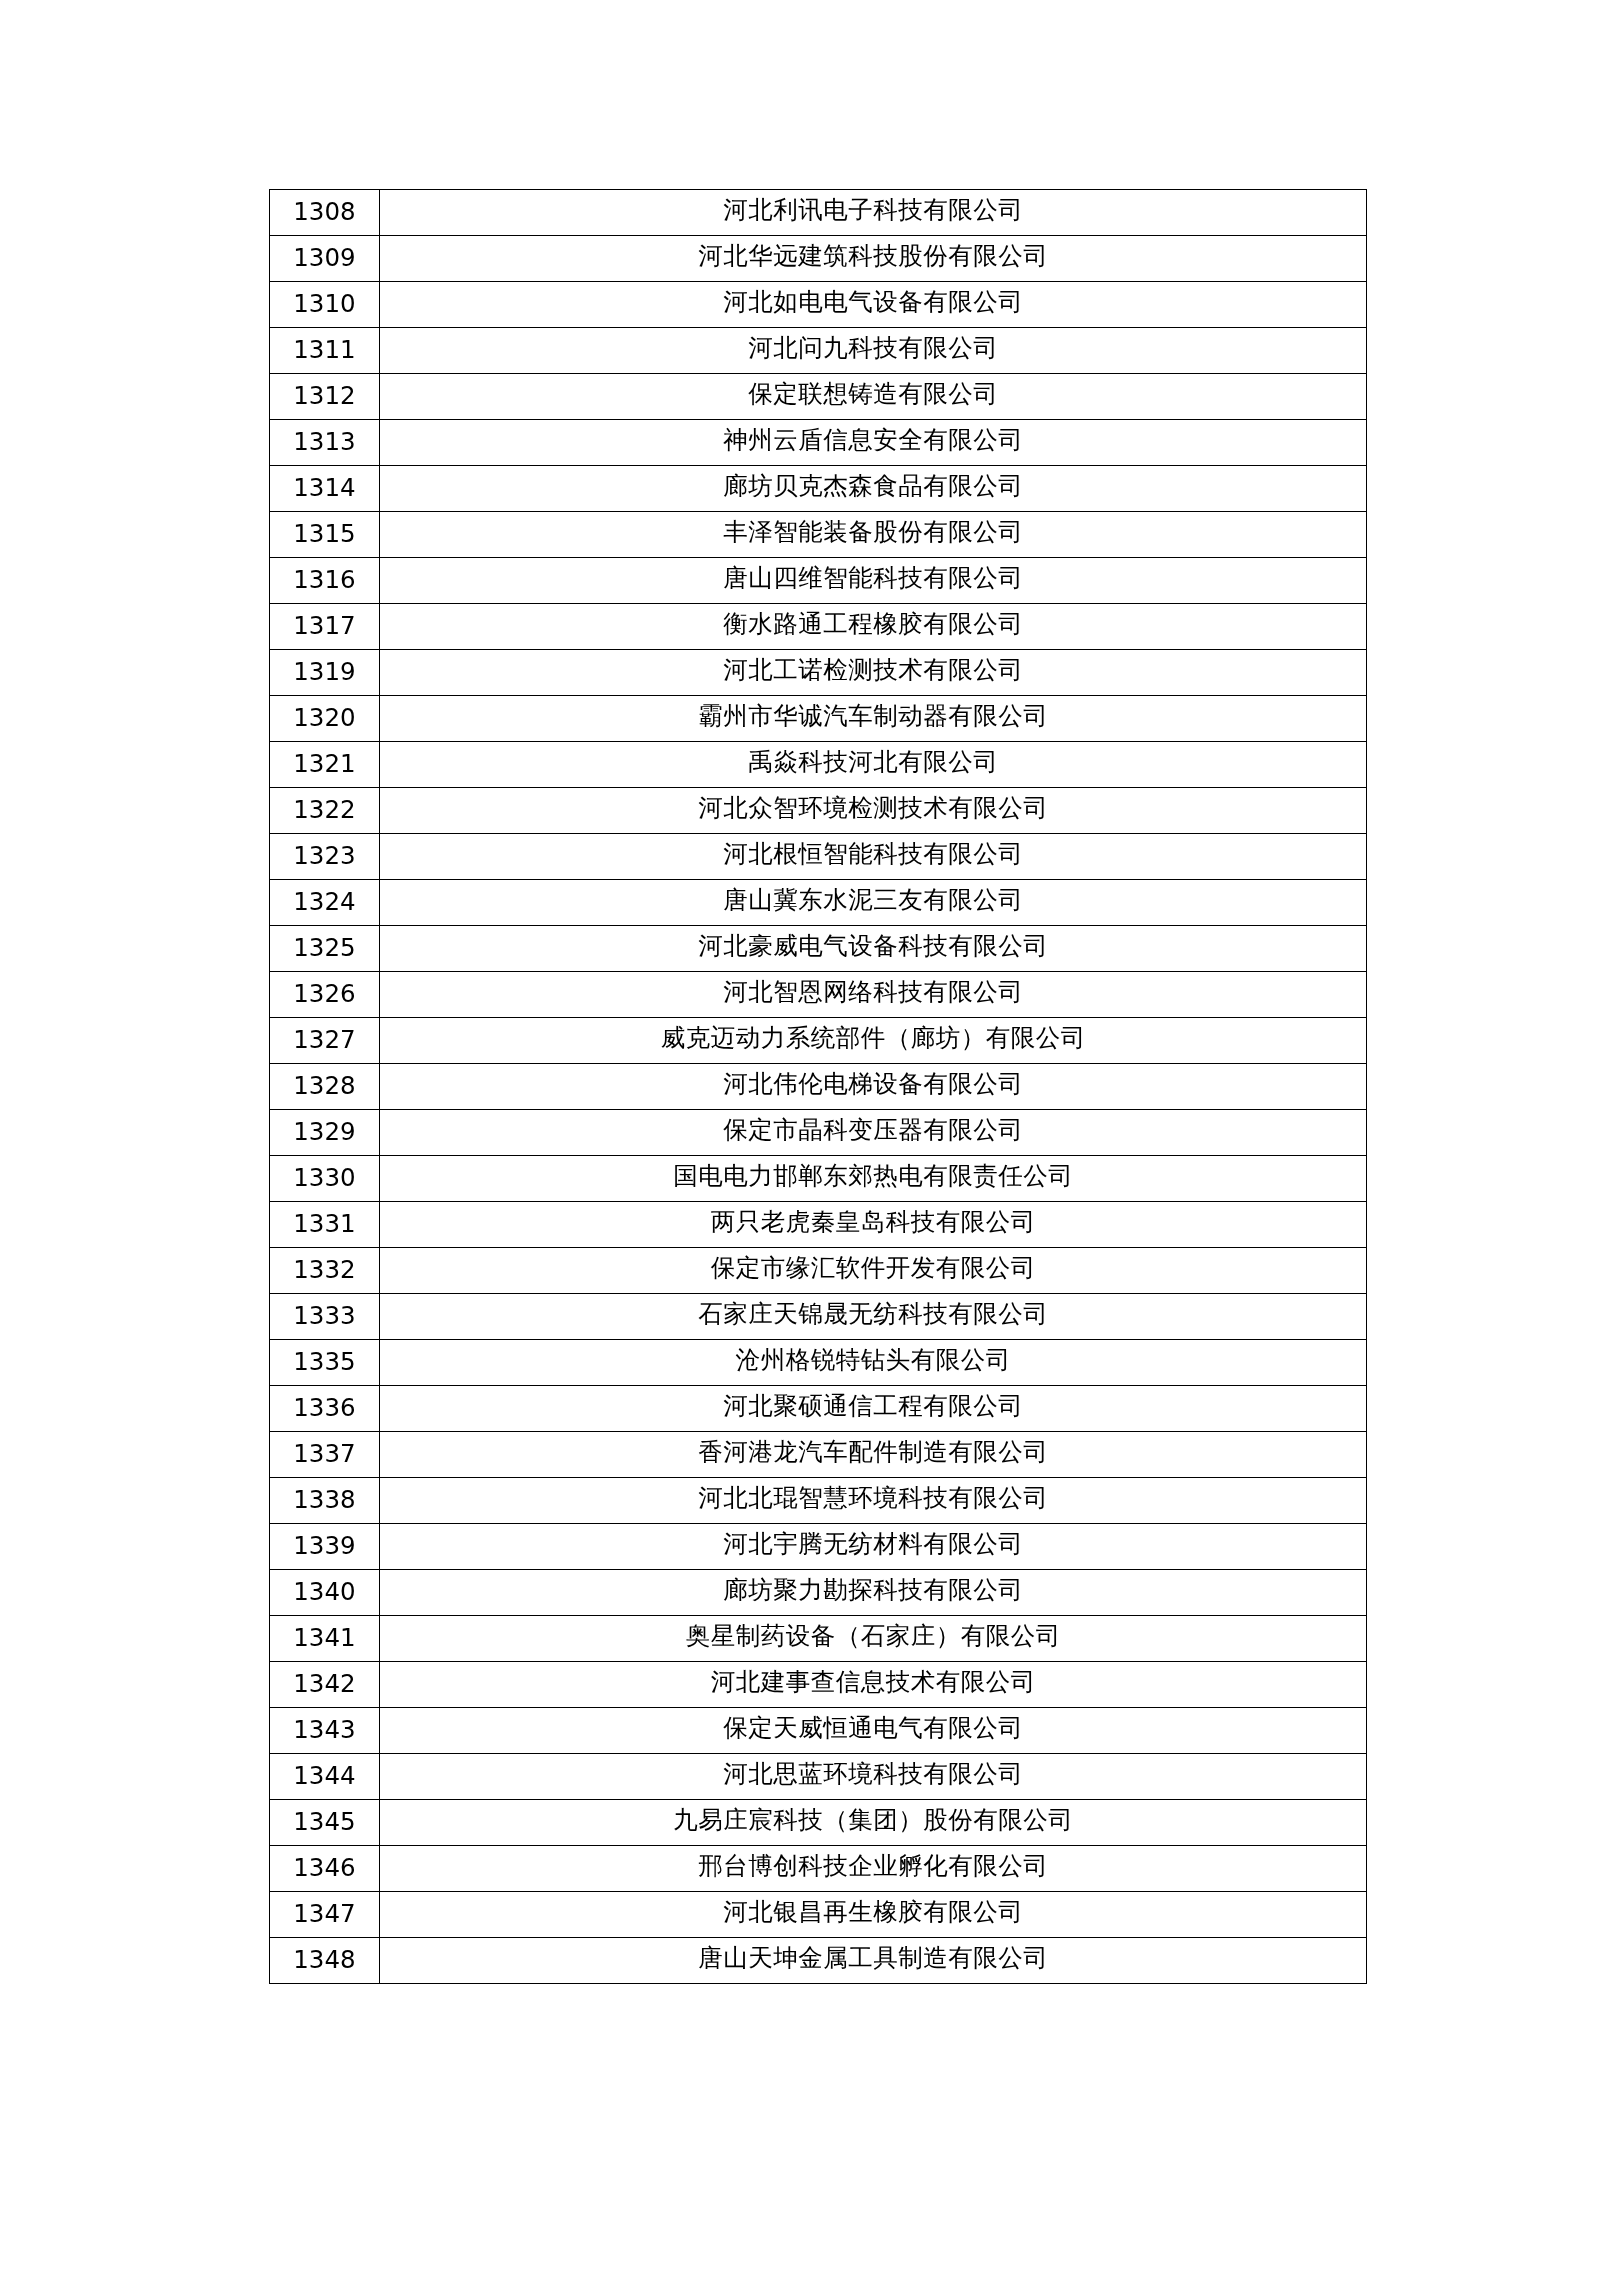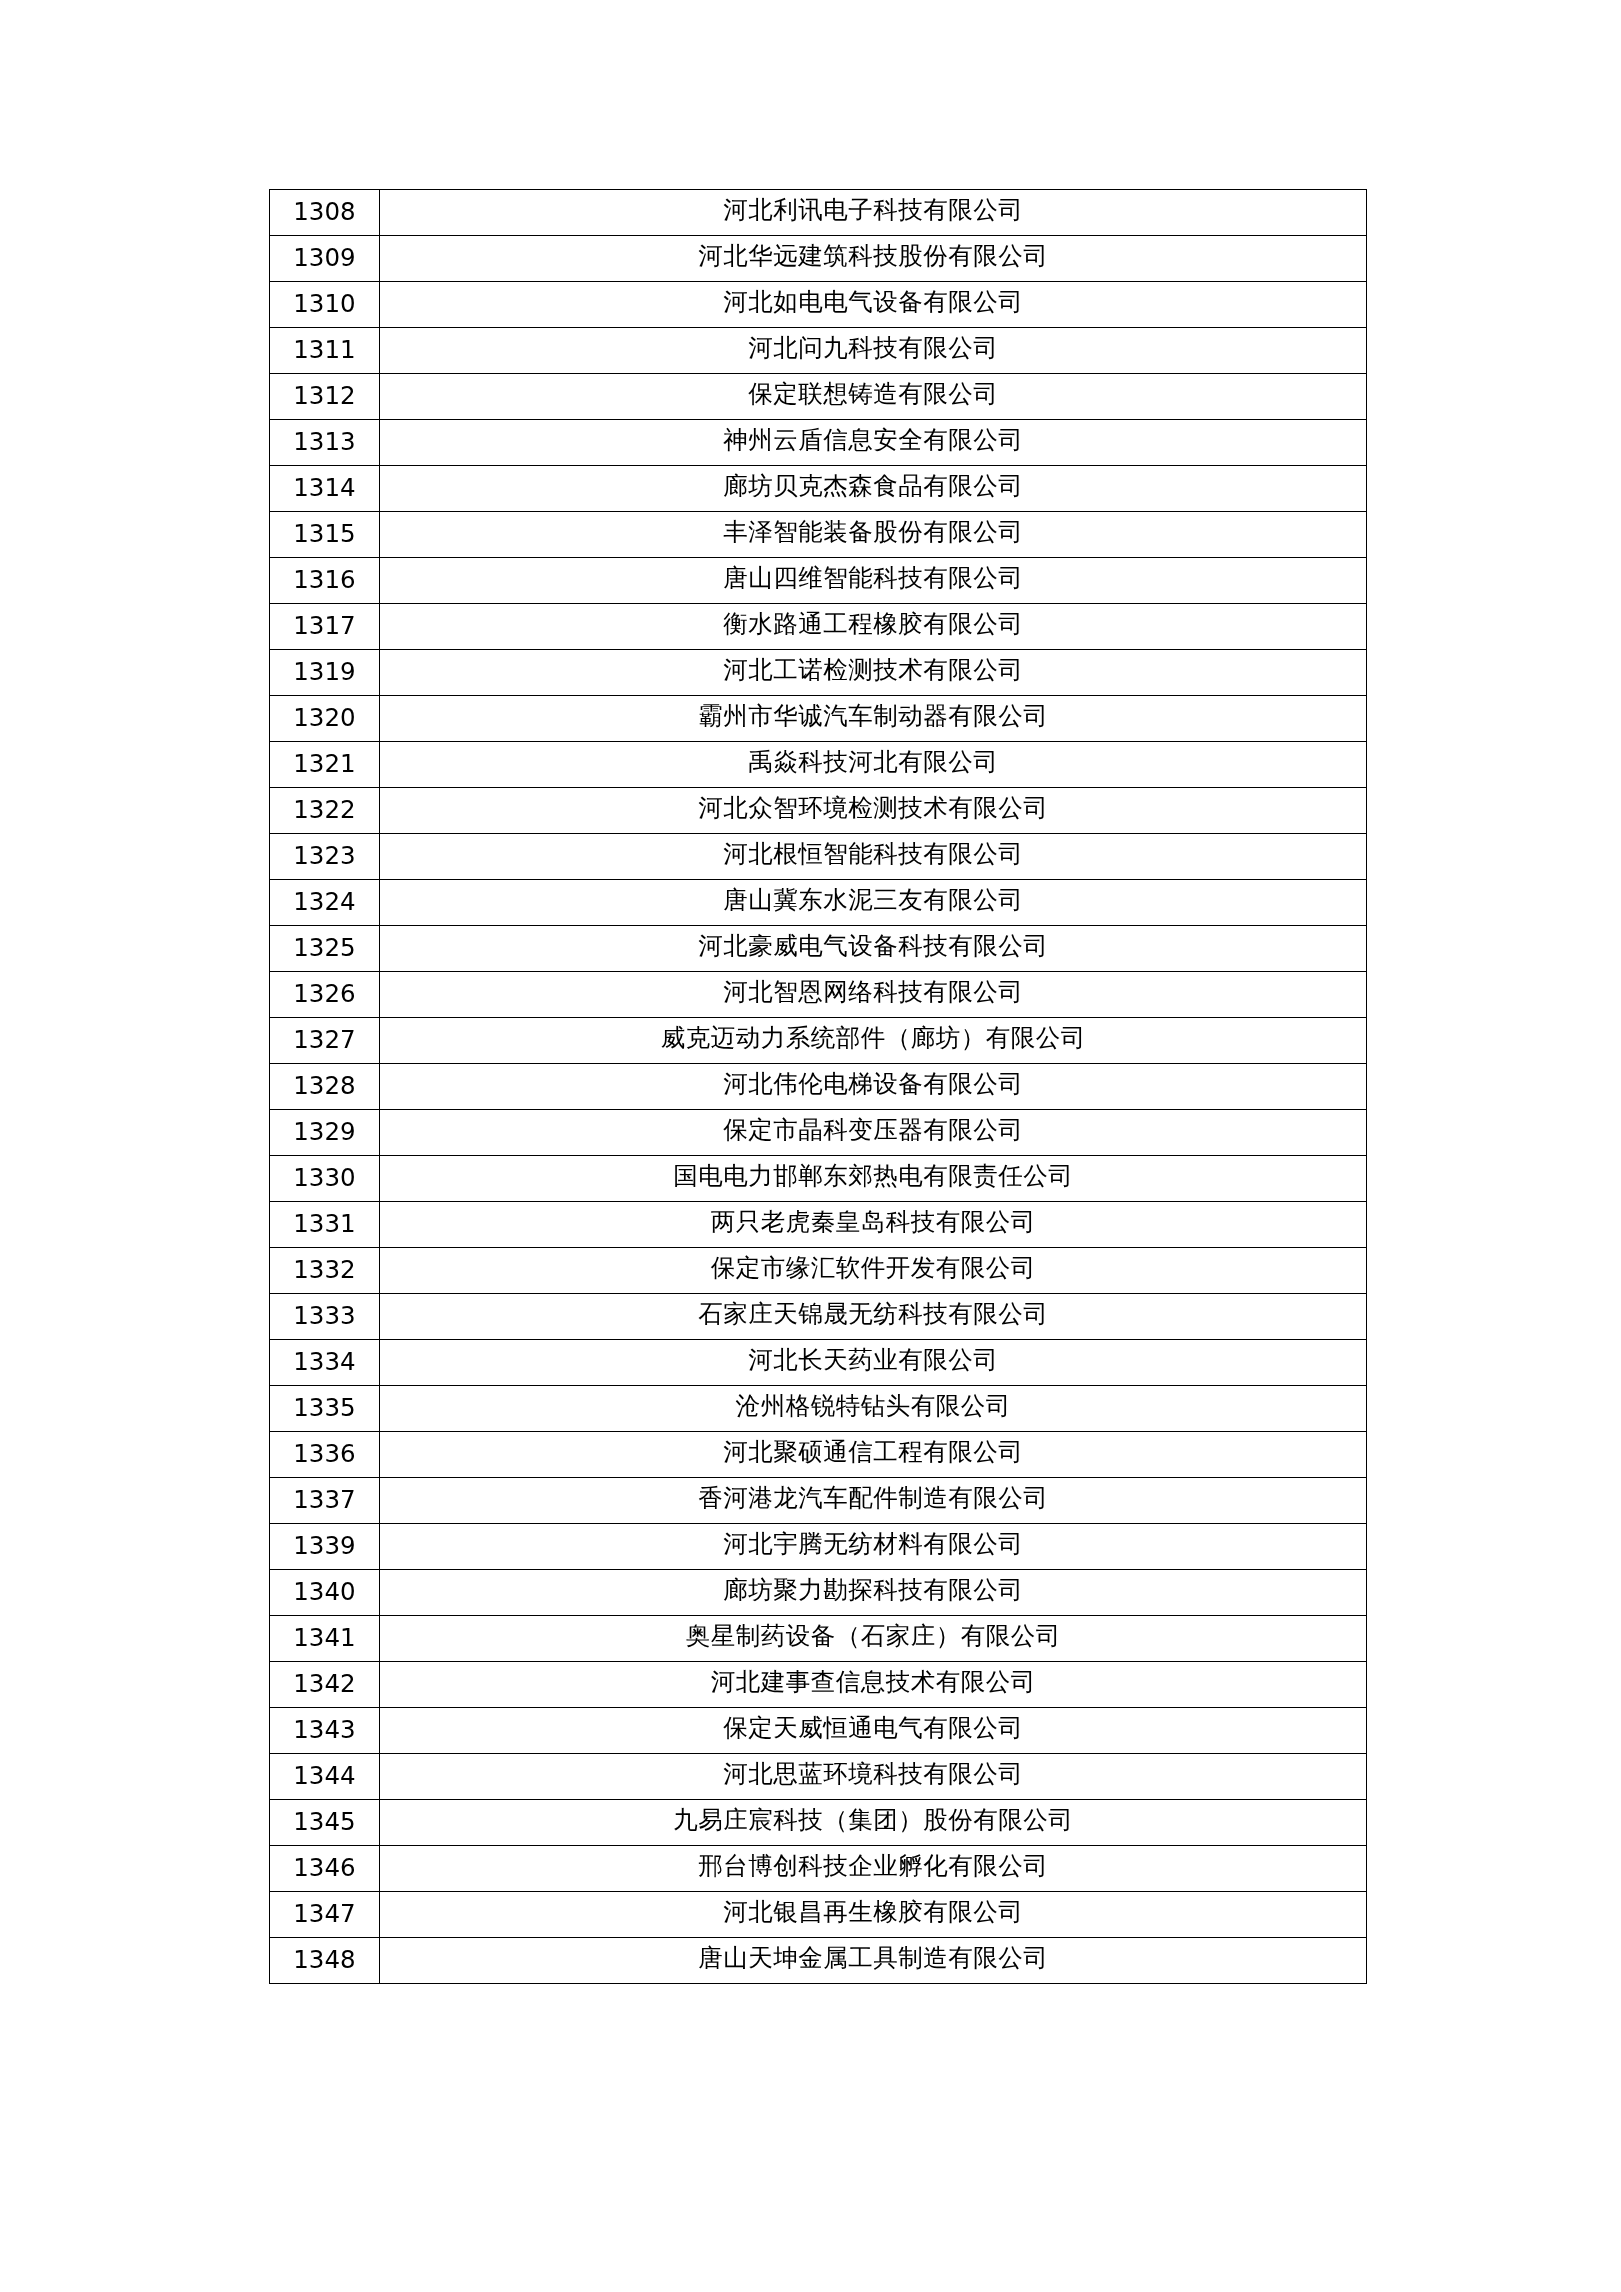--- a/index.html
+++ b/index.html
@@ -155,34 +155,34 @@
           </tr>
           <tr>
             <td class="col-index">1332</td>
             <td class="col-name">保定市缘汇软件开发有限公司</td>
           </tr>
           <tr>
             <td class="col-index">1333</td>
             <td class="col-name">石家庄天锦晟无纺科技有限公司</td>
           </tr>
           <tr>
-            <td class="col-index">1334</td>
-            <td class="col-name">河北长天药业有限公司</td>
-          </tr>
-          <tr>
             <td class="col-index">1335</td>
             <td class="col-name">沧州格锐特钻头有限公司</td>
           </tr>
           <tr>
             <td class="col-index">1336</td>
             <td class="col-name">河北聚硕通信工程有限公司</td>
           </tr>
           <tr>
             <td class="col-index">1337</td>
             <td class="col-name">香河港龙汽车配件制造有限公司</td>
+          </tr>
+          <tr>
+            <td class="col-index">1338</td>
+            <td class="col-name">河北北琨智慧环境科技有限公司</td>
           </tr>
           <tr>
             <td class="col-index">1339</td>
             <td class="col-name">河北宇腾无纺材料有限公司</td>
           </tr>
           <tr>
             <td class="col-index">1340</td>
             <td class="col-name">廊坊聚力勘探科技有限公司</td>
           </tr>
           <tr>

